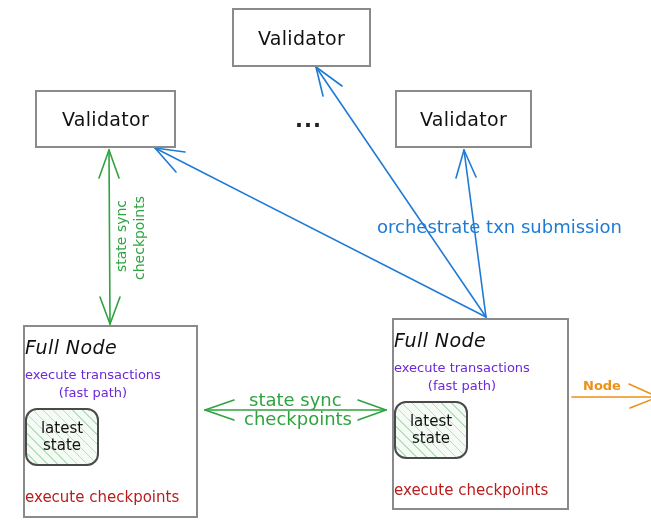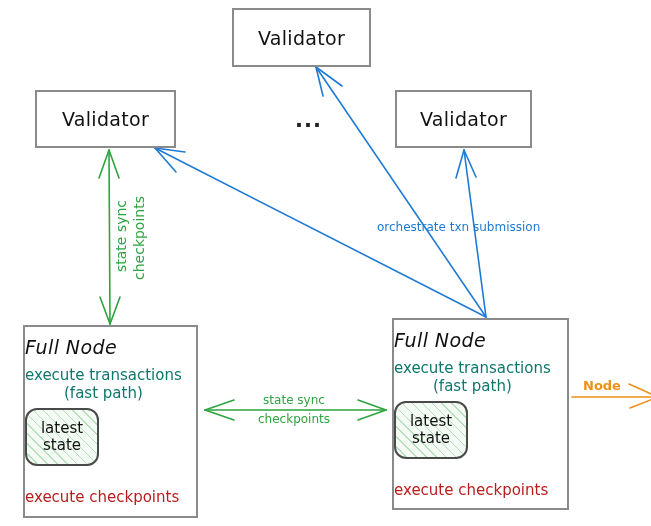--- a/index.html
+++ b/index.html
@@ -45,22 +45,22 @@
     align-items: flex-start;
   }
   .fullnode-title {
     font-size: 19px;
     color: #111111;
     font-style: italic;
     margin-top: 9px;
     letter-spacing: 0.4px;
   }
   .blue-text {
-    color: #0f766e;
-    font-size: 15px;
+    color: #6d28d9;
+    font-size: 13px;
     line-height: 18px;
     text-align: center;
     margin-top: 8px;
   }
   .green-text {
     color: #b91c1c;
     font-size: 15px;
     text-align: center;
   }
   .state-chip {
@@ -89,21 +89,21 @@
   }
   .ellipsis {
     position: absolute;
     font-size: 21px;
     color: #222222;
     letter-spacing: 1px;
     font-weight: bold;
   }
   .edge-label {
     position: absolute;
-    font-size: 12px;
+    font-size: 18px;
     line-height: 16px;
     white-space: nowrap;
   }
   .edge-label.green { color: #2ea33f; }
   .edge-label.blue  { color: #1f7ad4; }
   .edge-label.orange{ color: #ef9016; }
   .vlabel {
     position: absolute;
     transform-origin: left top;
     transform: rotate(-90deg);

